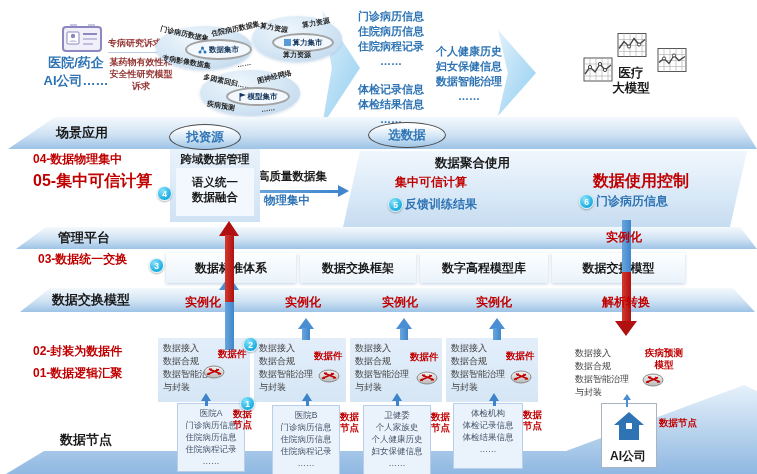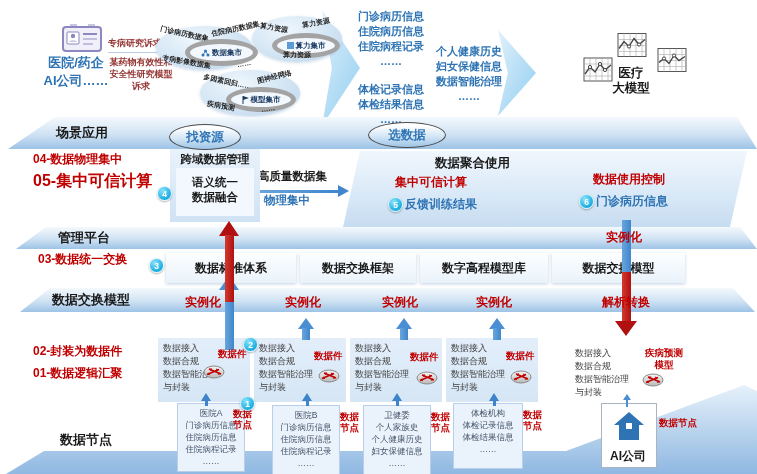--- a/index.html
+++ b/index.html
@@ -21,21 +21,21 @@
   .band-label{position:absolute;font-weight:bold;color:#1a1a1a;z-index:4;}
   
   .scene-ell{position:absolute;border:1px solid #4d4d4d;border-radius:50%;z-index:4;
     background:linear-gradient(180deg,#ffffff 12%,#cfe3f4 60%,#9cc3e6 100%);
     display:flex;align-items:center;justify-content:center;color:#2e74b5;font-weight:bold;font-size:12.5px;}
   
   .cloud{position:absolute;border-radius:50%;z-index:1;
     background:radial-gradient(ellipse at 38% 30%,#eef6fc 0%,#d3e5f4 55%,#b9d3ea 100%);
     box-shadow:0 1px 3px rgba(120,150,190,.35);}
   .citem{position:absolute;font-size:7px;font-weight:bold;color:#262626;white-space:nowrap;z-index:2;}
-  .market{position:absolute;border:5px solid #a3a3a3;border-radius:50%;background:#f2f8fd;z-index:2;
+  .market{position:absolute;border:2px solid #a3a3a3;border-radius:50%;background:#f2f8fd;z-index:2;
     display:flex;align-items:center;justify-content:center;gap:2px;font-size:7.5px;font-weight:bold;color:#17375e;white-space:nowrap;}
   
   .chev{position:absolute;clip-path:polygon(0 0,100% 50%,0 100%,26% 50%);
     background:linear-gradient(115deg,#e2f1fb 0%,#b4ddf5 55%,#8fd0f0 100%);z-index:0;}
   
   .ilist{position:absolute;color:#2e74b5;font-weight:bold;font-size:11px;line-height:15px;z-index:2;}
   
   .crossbox{position:absolute;left:170px;top:149px;width:90px;height:73px;z-index:2;
     background:linear-gradient(180deg,#e9f2fb,#cfe2f4);}
   .crossinner{position:absolute;left:6px;top:19px;width:78px;height:48px;background:#f2f8fd;}
@@ -227,21 +227,21 @@
   <span class="txt blk b" style="left:258px;top:169px;font-size:11.5px;">高质量数据集</span>
   <div class="shaft bluebg" style="left:260px;top:190px;width:78px;height:3px;"></div>
   <div class="tri" style="left:338px;top:185px;border-top:6px solid transparent;border-bottom:6px solid transparent;border-left:11px solid #3f86cc;"></div>
   <span class="txt blue b" style="left:264px;top:193px;font-size:11.5px;">物理集中</span>
 
   <div class="aggpar"></div>
   <span class="txt blk b" style="left:435px;top:155px;font-size:12.5px;z-index:4;">数据聚合使用</span>
   <span class="txt red b" style="left:395px;top:174px;font-size:12px;z-index:4;">集中可信计算</span>
   <div class="badge" style="left:388px;top:197px;">5</div>
   <span class="txt blue b" style="left:405px;top:196px;font-size:12px;z-index:4;">反馈训练结果</span>
-  <span class="txt red b" style="left:593px;top:171px;font-size:12px;z-index:4;font-family:Liberation Mono, monospace;">数据使用控制</span>
+  <span class="txt red b" style="left:593px;top:171px;font-size:16px;z-index:4;font-family:Liberation Mono, monospace;">数据使用控制</span>
   <div class="badge" style="left:579px;top:194px;">6</div>
   <span class="txt blue b" style="left:596px;top:193px;font-size:12px;z-index:4;">门诊病历信息</span>
 
   <div class="band band2"></div>
   <span class="band-label" style="left:58px;top:229px;font-size:13px;">管理平台</span>
   <span class="txt red b" style="left:606px;top:229px;font-size:12px;z-index:4;">实例化</span>
 
   <span class="txt red b" style="left:38px;top:251px;font-size:12px;">03-数据统一交换</span>
   <div class="badge" style="left:149px;top:258px;">3</div>
   <div class="l3box" style="left:166px;width:130px;">数据标准体系</div>

